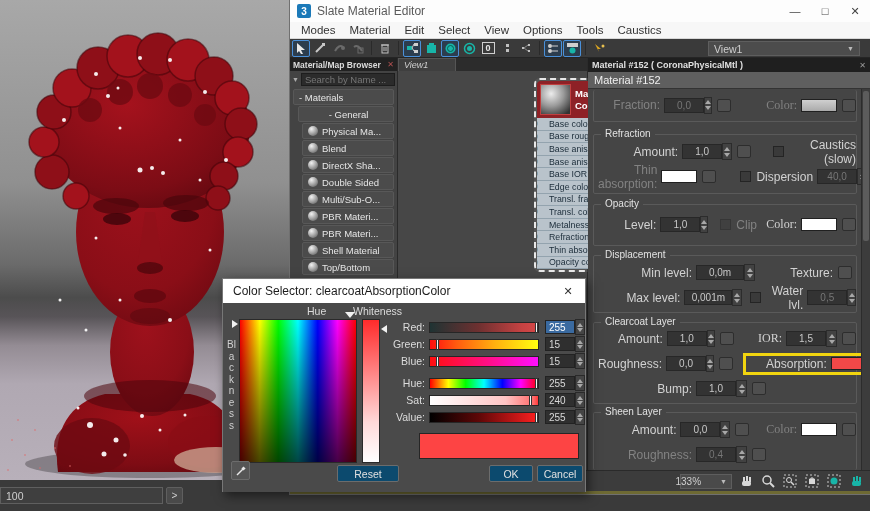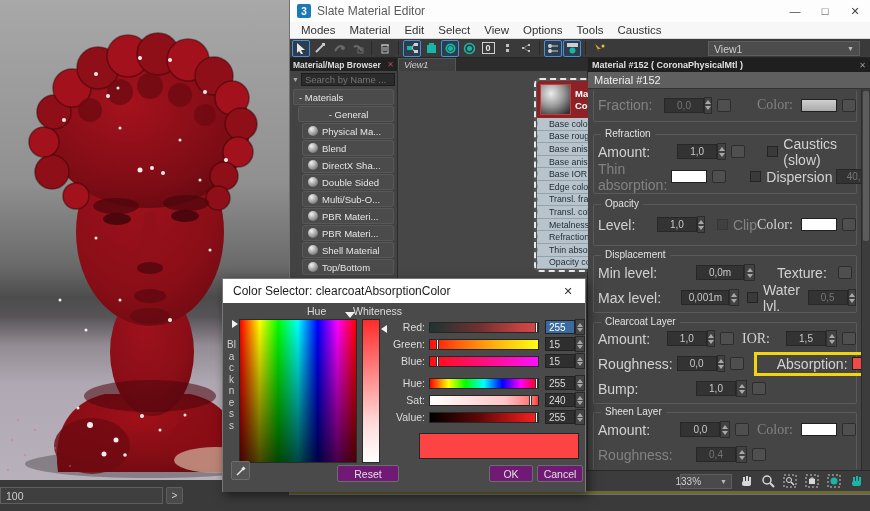--- a/index.html
+++ b/index.html
@@ -65,21 +65,21 @@
 
   
   .params{width:282px;height:100%;background:#454545;position:relative;}
   .phead{height:14px;background:#1f1f1f;display:flex;align-items:center;justify-content:space-between;padding:0 4px;}
   .phead .t{font-size:9px;font-weight:bold;color:#e0e0e0;}
   .phead .x{font-size:8px;color:#999;}
   .pname{height:17px;background:#5f5f5f;border-bottom:1px solid #333;color:#f0f0f0;font-size:11px;display:flex;align-items:center;padding-left:6px;}
   .group{position:absolute;left:5px;right:13px;border:1px solid #5a5a5a;border-radius:2px;}
   .gtitle{position:absolute;top:-7px;left:7px;background:#454545;padding:0 4px;font-size:10px;color:#e2e2e2;}
   .prow{display:flex;align-items:center;height:25px;padding-left:4px;position:relative;}
-  .plabel{font-size:14px;color:#d2d2d2;}
+  .plabel{font-size:12px;color:#d2d2d2;text-align:right;}
   .w94{width:94px;}.w56{width:56px;}.w40{width:40px;font-family:Liberation Serif, serif;}
   .dis{color:#828282;}
   .pfield{height:15px;min-width:40px;background:#333;border:1px solid #272727;color:#c8c8c8;font-size:10px;display:flex;align-items:center;justify-content:center;margin-left:4px;padding:0 2px;}
   .pfield.dis{color:#767676;}
   .spin{width:11px;height:17px;background:#424242;border:1px solid #2c2c2c;display:flex;flex-direction:column;align-items:center;justify-content:center;gap:2px;}
   .tu{width:0;height:0;border-left:3px solid transparent;border-right:3px solid transparent;border-bottom:4px solid #a8a8a8;}
   .td{width:0;height:0;border-left:3px solid transparent;border-right:3px solid transparent;border-top:4px solid #a8a8a8;}
   .mapbtn{width:14px;height:13px;background:#4f4f4f;border:1px solid #2d2d2d;border-radius:2px;margin-left:5px;flex:none;}
   .cb{width:11px;height:11px;background:#3a3a3a;border:1px solid #242424;margin-right:5px;flex:none;}
   .cb.dis{opacity:.45;}
@@ -122,21 +122,21 @@
   .g-green{background:linear-gradient(90deg,#ff0f0f 0%,#ff5c0f 25%,#ffb00f 60%,#ffff0f 100%);}
   .g-blue{background:linear-gradient(90deg,#ff0f0f 0%,#ff0f8a 55%,#ff0fff 100%);}
   .g-hue{background:linear-gradient(90deg,#f00,#ff0 17%,#0f0 33%,#0ff 50%,#00f 67%,#f0f 84%,#f00);}
   .g-sat{background:linear-gradient(90deg,#ffffff,#ffc4c4 70%,#ff6a6a 96%,#ff3a3a);}
   .g-val{background:linear-gradient(90deg,#000,#5e0707 45%,#ff2020);}
   .mark{position:absolute;top:-1px;width:3px;height:11px;background:#f5f5f5;border:1px solid #333;}
   .sval{width:30px;height:14px;background:#2f2f2f;border:1px solid #222;color:#d8d8d8;font-size:10px;display:flex;align-items:center;padding-left:3px;margin-left:6px;}
   .sval.sel{background:#3a6aa0;color:#fff;}
   .sspin{width:10px;height:16px;background:#454545;border:1px solid #2a2a2a;display:flex;flex-direction:column;align-items:center;justify-content:center;gap:1px;}
   .preview{position:absolute;left:196px;top:130px;width:160px;height:26px;background:#fd4444;border:1px solid #262626;}
-  .dbtn{position:absolute;height:17px;background:#701a75;border:1px solid #6c6c6c;border-radius:2px;color:#e0e0e0;font-size:10.5px;display:flex;align-items:center;justify-content:center;}
+  .dbtn{position:absolute;height:17px;background:#0c4a6e;border:1px solid #6c6c6c;border-radius:2px;color:#e0e0e0;font-size:10.5px;display:flex;align-items:center;justify-content:center;}
   .dbtn::first-letter{text-decoration:underline;}
   .eyed{position:absolute;left:8px;top:158px;width:19px;height:19px;background:#555;border:1px solid #6c6c6c;border-radius:2px;display:flex;align-items:center;justify-content:center;}
 </style>
 </head>
 <body>
 
 <div class="screen">
 
   <svg class="render" width="290" height="480" viewBox="0 0 290 480">
     <defs>

